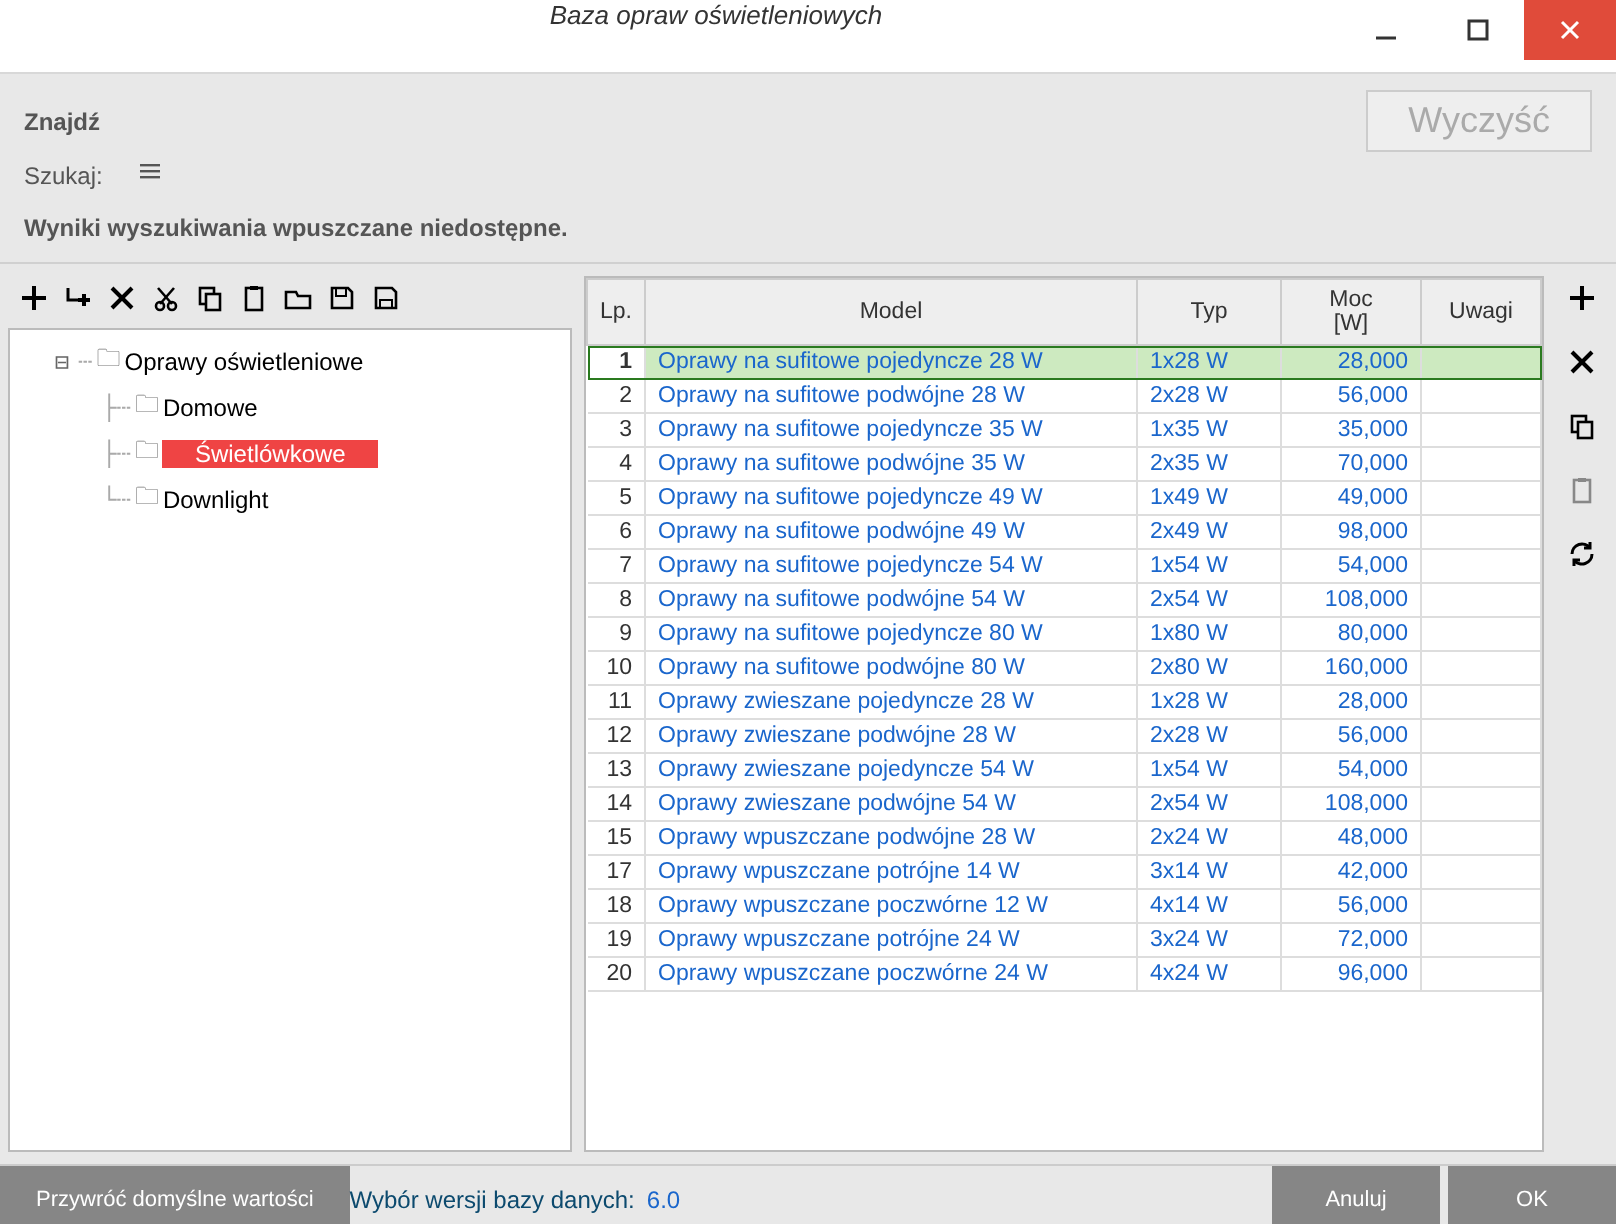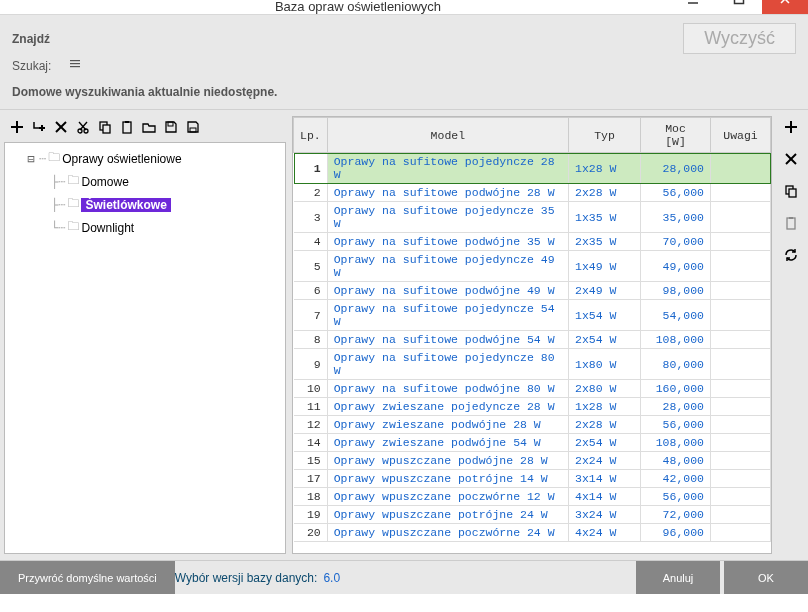--- a/index.html
+++ b/index.html
@@ -1,18 +1,18 @@
 <!DOCTYPE html>
 <html><head>
 <meta charset="utf-8">
 <style>
   * { box-sizing: border-box; margin: 0; padding: 0; }
   body { font-family: "Segoe UI", Tahoma, sans-serif; font-size: 12px; background: #fff; width: 808px; height: 612px; overflow: hidden; }
 
-  .titlebar { height: 15px; background: #fff; display: flex; align-items: flex-end; border-bottom: 1px solid #d8d8d8; }
+  .titlebar { height: 37px; background: #fff; display: flex; align-items: flex-start; border-bottom: 1px solid #d8d8d8; font-style: italic; }
   .titlebar .title { flex: 1; text-align: center; font-size: 13px; color: #333; }
   .win-btns { display: flex; }
   .win-btn { width: 46px; height: 30px; display: flex; align-items: center; justify-content: center; }
   .win-btn.close { background: #e04b3a; color: #fff; }
   .win-btn svg { width: 12px; height: 12px; }
 
   .search-area { background: #e8e8e8; padding: 8px 12px 10px 12px; border-bottom: 1px solid #d0d0d0; }
   .search-row { display: flex; align-items: center; gap: 0; }
   .search-label { font-weight: bold; color: #555; }
   .search-sub { color: #555; margin-top: 4px; display: flex; align-items: center; gap: 18px; }
@@ -22,28 +22,28 @@
   .main { display: flex; height: 450px; background: #e8e8e8; }
   .left { width: 290px; padding: 6px 4px; display: flex; flex-direction: column; }
   .toolbar { display: flex; gap: 4px; padding: 2px 4px 6px 4px; }
   .tb-btn { width: 18px; height: 18px; display: flex; align-items: center; justify-content: center; cursor: pointer; }
   .tb-btn svg { width: 14px; height: 14px; }
 
   .tree { flex: 1; background: #fff; border: 1px solid #bbb; padding: 4px 2px; overflow: auto; font-size: 12px; }
   .tree-node { padding: 1px 0 1px 4px; white-space: nowrap; display: flex; align-items: center; gap: 2px; }
   .tree-node .toggle { width: 12px; text-align: center; color: #666; font-family: monospace; }
   .tree-node .folder { color: #777; }
-  .tree-selected { background: #6d28d9; color: #fff; padding: 0 4px; font-weight: bold; }
+  .tree-selected { background: #ef4444; color: #fff; padding: 0 16px; }
   .indent1 { padding-left: 18px; }
   .indent2 { padding-left: 44px; }
   .conn { color: #aaa; font-family: monospace; }
 
   .center { flex: 1; padding: 6px 2px; display: flex; flex-direction: column; }
   .grid { background: #fff; border: 1px solid #bbb; flex: 1; overflow: auto; font-size: 11.5px; }
-  table { border-collapse: collapse; width: 100%; font-family: Liberation Mono, monospace; }
+  table { border-collapse: collapse; width: 100%; }
   th { background: #eee; border: 1px solid #ccc; padding: 4px 6px; font-weight: normal; color: #333; }
   td { border: 1px solid #ddd; padding: 2px 6px; }
   td.lp { text-align: right; color: #333; width: 28px; border-left: none; }
   td.model { color: #1a66cc; }
   td.typ { color: #1a66cc; width: 72px; }
   td.moc { color: #1a66cc; text-align: right; width: 70px; }
   td.uwagi { width: 60px; }
   tr.sel td.model, tr.sel td.typ, tr.sel td.moc, tr.sel td.uwagi { background: #cdeac0; }
   tr.sel td.lp { font-weight: bold; }
   tr.sel { outline: 1px solid #2a7a1f; outline-offset: -1px; }
@@ -91,21 +91,21 @@
     <button class="clear-btn" disabled="">Wyczyść</button>
   </div>
   <div class="search-sub">
     <span>Szukaj:</span>
     <span><svg width="12" height="12" viewBox="0 0 12 12">
           <rect x="1" y="2" width="10" height="1.2" fill="#555"></rect>
           <rect x="1" y="5" width="10" height="1.2" fill="#555"></rect>
           <rect x="1" y="8" width="10" height="1.2" fill="#555"></rect>
         </svg></span>
   </div>
-  <div class="results-msg">Domowe wyszukiwania aktualnie niedostępne.</div>
+  <div class="results-msg">Wyniki wyszukiwania wpuszczane niedostępne.</div>
 </div>
 
 <div class="main">
 
   <div class="left">
     <div class="toolbar">
       <span class="tb-btn">
           <svg viewBox="0 0 14 14">
             <line x1="7" y1="1" x2="7" y2="13" stroke="#000" stroke-width="2"></line>
             <line x1="1" y1="7" x2="13" y2="7" stroke="#000" stroke-width="2"></line>
@@ -281,20 +281,27 @@
               <td class="uwagi"></td>
             </tr>
             <tr>
               <td class="lp">12</td>
               <td class="model">Oprawy zwieszane podwójne 28 W</td>
               <td class="typ">2x28 W</td>
               <td class="moc">56,000</td>
               <td class="uwagi"></td>
             </tr>
             <tr>
+              <td class="lp">13</td>
+              <td class="model">Oprawy zwieszane pojedyncze 54 W</td>
+              <td class="typ">1x54 W</td>
+              <td class="moc">54,000</td>
+              <td class="uwagi"></td>
+            </tr>
+            <tr>
               <td class="lp">14</td>
               <td class="model">Oprawy zwieszane podwójne 54 W</td>
               <td class="typ">2x54 W</td>
               <td class="moc">108,000</td>
               <td class="uwagi"></td>
             </tr>
             <tr>
               <td class="lp">15</td>
               <td class="model">Oprawy wpuszczane podwójne 28 W</td>
               <td class="typ">2x24 W</td>

